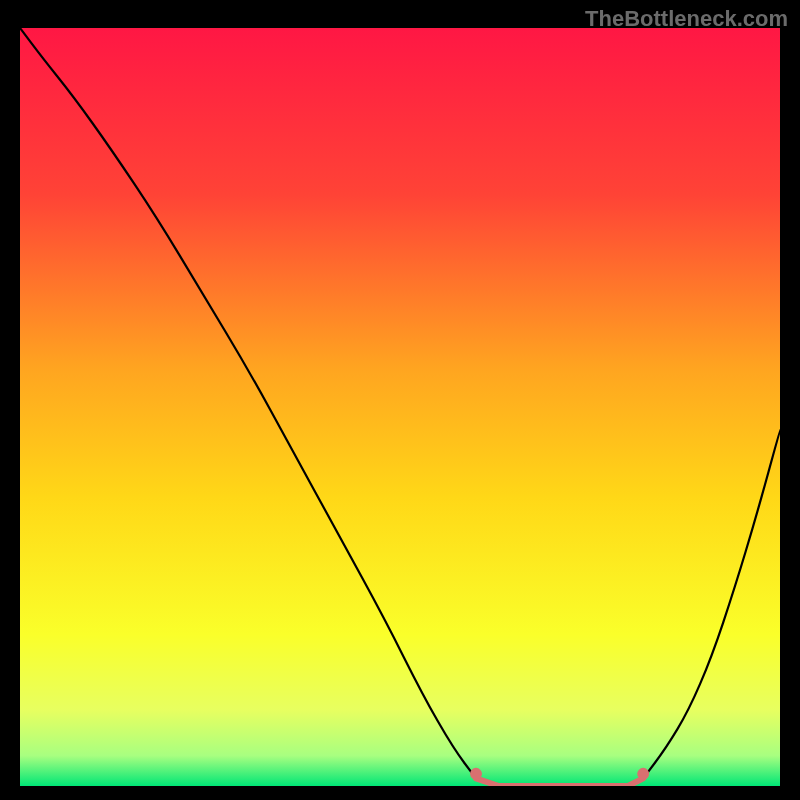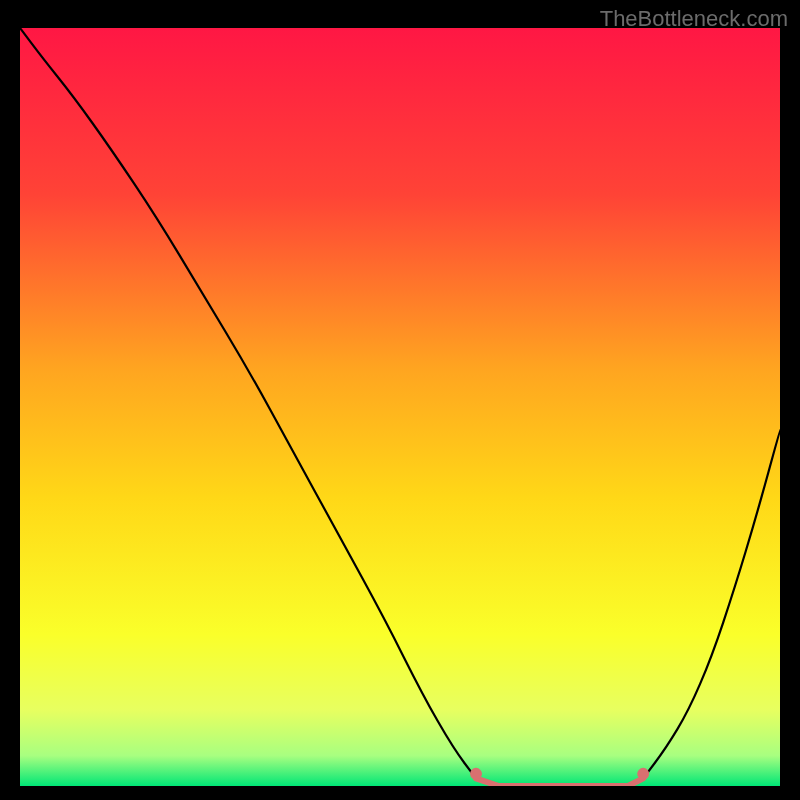--- a/index.html
+++ b/index.html
@@ -1,18 +1,18 @@
 <!DOCTYPE html>
 <html><head>
 <meta charset="utf-8">
 <style>
   * { margin: 0; padding: 0; box-sizing: border-box; }
   body { width: 800px; height: 800px; overflow: hidden; font-family: Arial, sans-serif; }
   .container { position: relative; width: 800px; height: 800px; background: #000; }
-  .watermark { position: absolute; top: 6px; right: 12px; color: #6b6b6b; font-size: 22px; font-weight: 400; z-index: 10; }
+  .watermark { position: absolute; top: 6px; right: 12px; color: #6b6b6b; font-size: 22px; font-weight: 700; z-index: 10; }
   .plot-area { position: absolute; left: 20px; top: 28px; width: 760px; height: 758px; overflow: hidden; }
   .gradient-bg { position: absolute; left: 0; top: 0; width: 100%; height: 100%; }
   svg.curves { position: absolute; left: 0; top: 0; width: 100%; height: 100%; }
 </style>
 </head>
 <body>
 
 <div class="container">
   <div class="watermark">TheBottleneck.com</div>
   <div class="plot-area">

